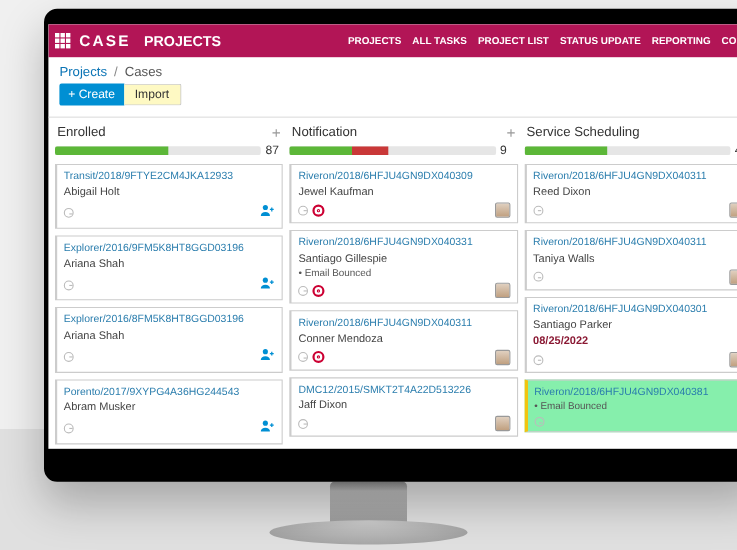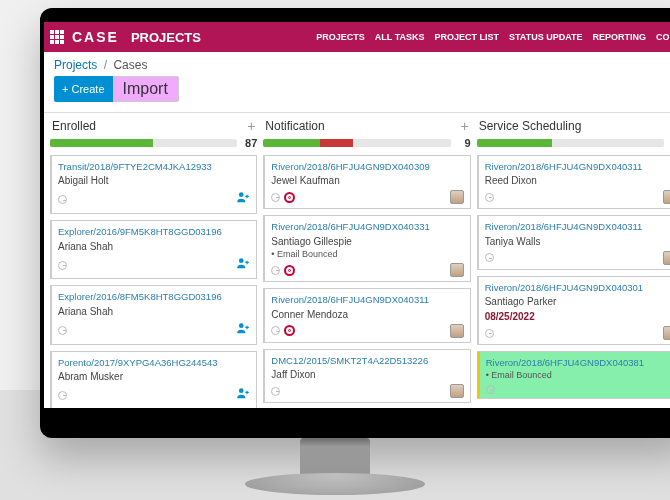--- a/index.html
+++ b/index.html
@@ -113,24 +113,24 @@
   .btn-create {
     background:#008fd3;
     color:#fff;
     border:none;
     font-size:11px;
     padding:4px 8px;
     cursor:pointer;
     border-radius:2px 0 0 2px;
   }
   .btn-import {
-    background:#f0abfc;
+    background:#fef9c3;
     color:#333;
     border:1px solid #ccc;
-    font-size:16px;
+    font-size:11px;
     padding:3px 10px;
     cursor:pointer;
     border-radius:0 2px 2px 0;
     border-left:none;
   }
   hr.div {
     margin: 6px 0 0 0;
     border:none;
     border-top:1px solid #ddd;
   }
@@ -151,21 +151,21 @@
     justify-content:space-between;
     font-size:12px;
     color:#333;
     padding:2px 2px;
   }
   .col-head .plus { color:#999; font-size:14px; cursor:pointer; line-height:1; }
   .prog-row { display:flex; align-items:center; gap:4px; margin:2px 0 6px 0;}
   .prog { flex:1; height:8px; background:#e6e6e6; border-radius:2px; overflow:hidden; display:flex; }
   .seg-green { background:#5cb738; height:100%; }
   .seg-red { background:#c93838; height:100%; }
-  .count { font-size:11px; font-weight:bold; color:#333; min-width:16px; text-align:right;}
+  .count { font-size:11px; font-weight:normal; color:#333; min-width:16px; }
 
   
   .card {
     border:1px solid #ccc;
     background:#fff;
     padding:5px 6px 4px 6px;
     margin-bottom:6px;
     font-size:10px;
     position:relative;
     line-height:1.3;

